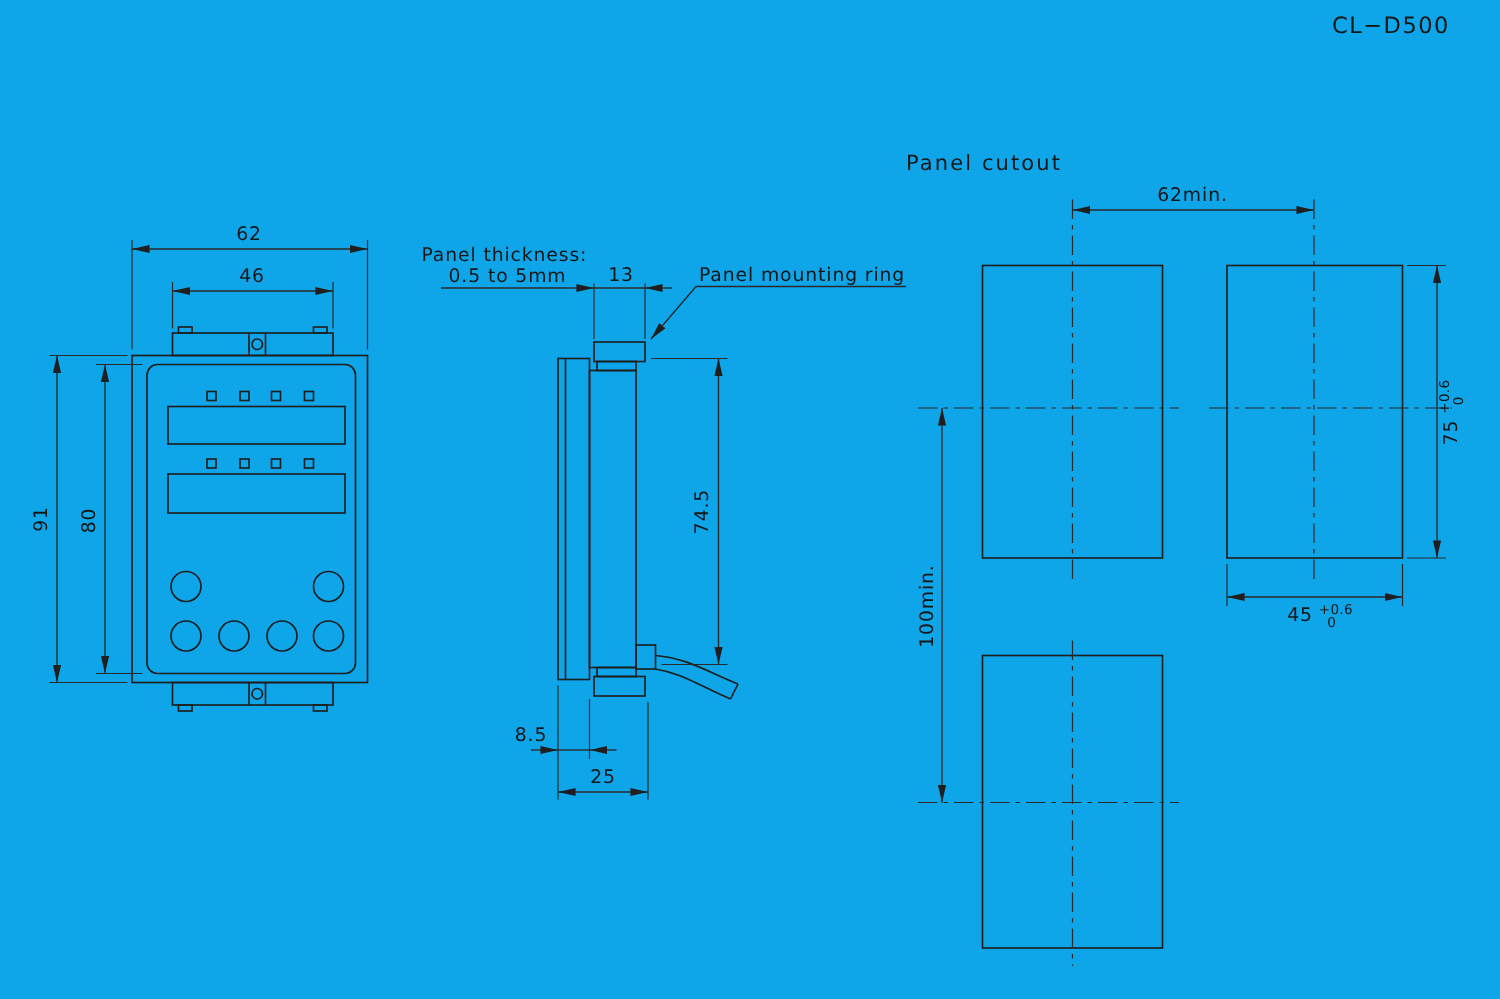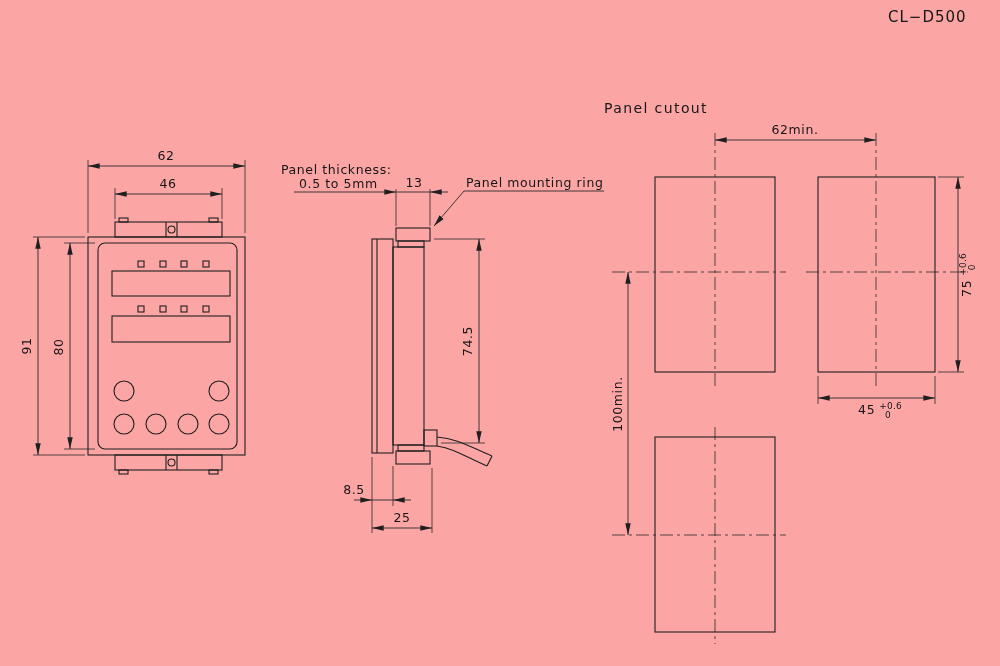--- a/index.html
+++ b/index.html
@@ -1,16 +1,16 @@
 <!DOCTYPE html>
 <html><head>
 <meta charset="utf-8">
 <style>
   html,body{margin:0;padding:0;background:#ffffff}
-  .canvas{position:relative;width:1000px;height:666px;background:#fca5a5;overflow:hidden;
+  .canvas{position:relative;width:1000px;height:666px;background:#0ea5e9;overflow:hidden;
           font-family:"DejaVu Sans",sans-serif}
   svg{display:block}
   .obj{fill:none;stroke:#1f1f1f;stroke-width:1.1}
   .dim{fill:none;stroke:#2a2a2a;stroke-width:.9}
   .ext{fill:none;stroke:#2a2a2a;stroke-width:.8}
   .cl{fill:none;stroke:#2a2a2a;stroke-width:.8;stroke-dasharray:13 4 3 4}
   text{font-family:"DejaVu Sans",sans-serif;font-size:12.5px;fill:#161616;letter-spacing:.6px}
   .t14{font-size:14px;letter-spacing:1.4px}
   .t15{font-size:15px;letter-spacing:1px}
   .tol{font-size:9px;letter-spacing:.2px}

